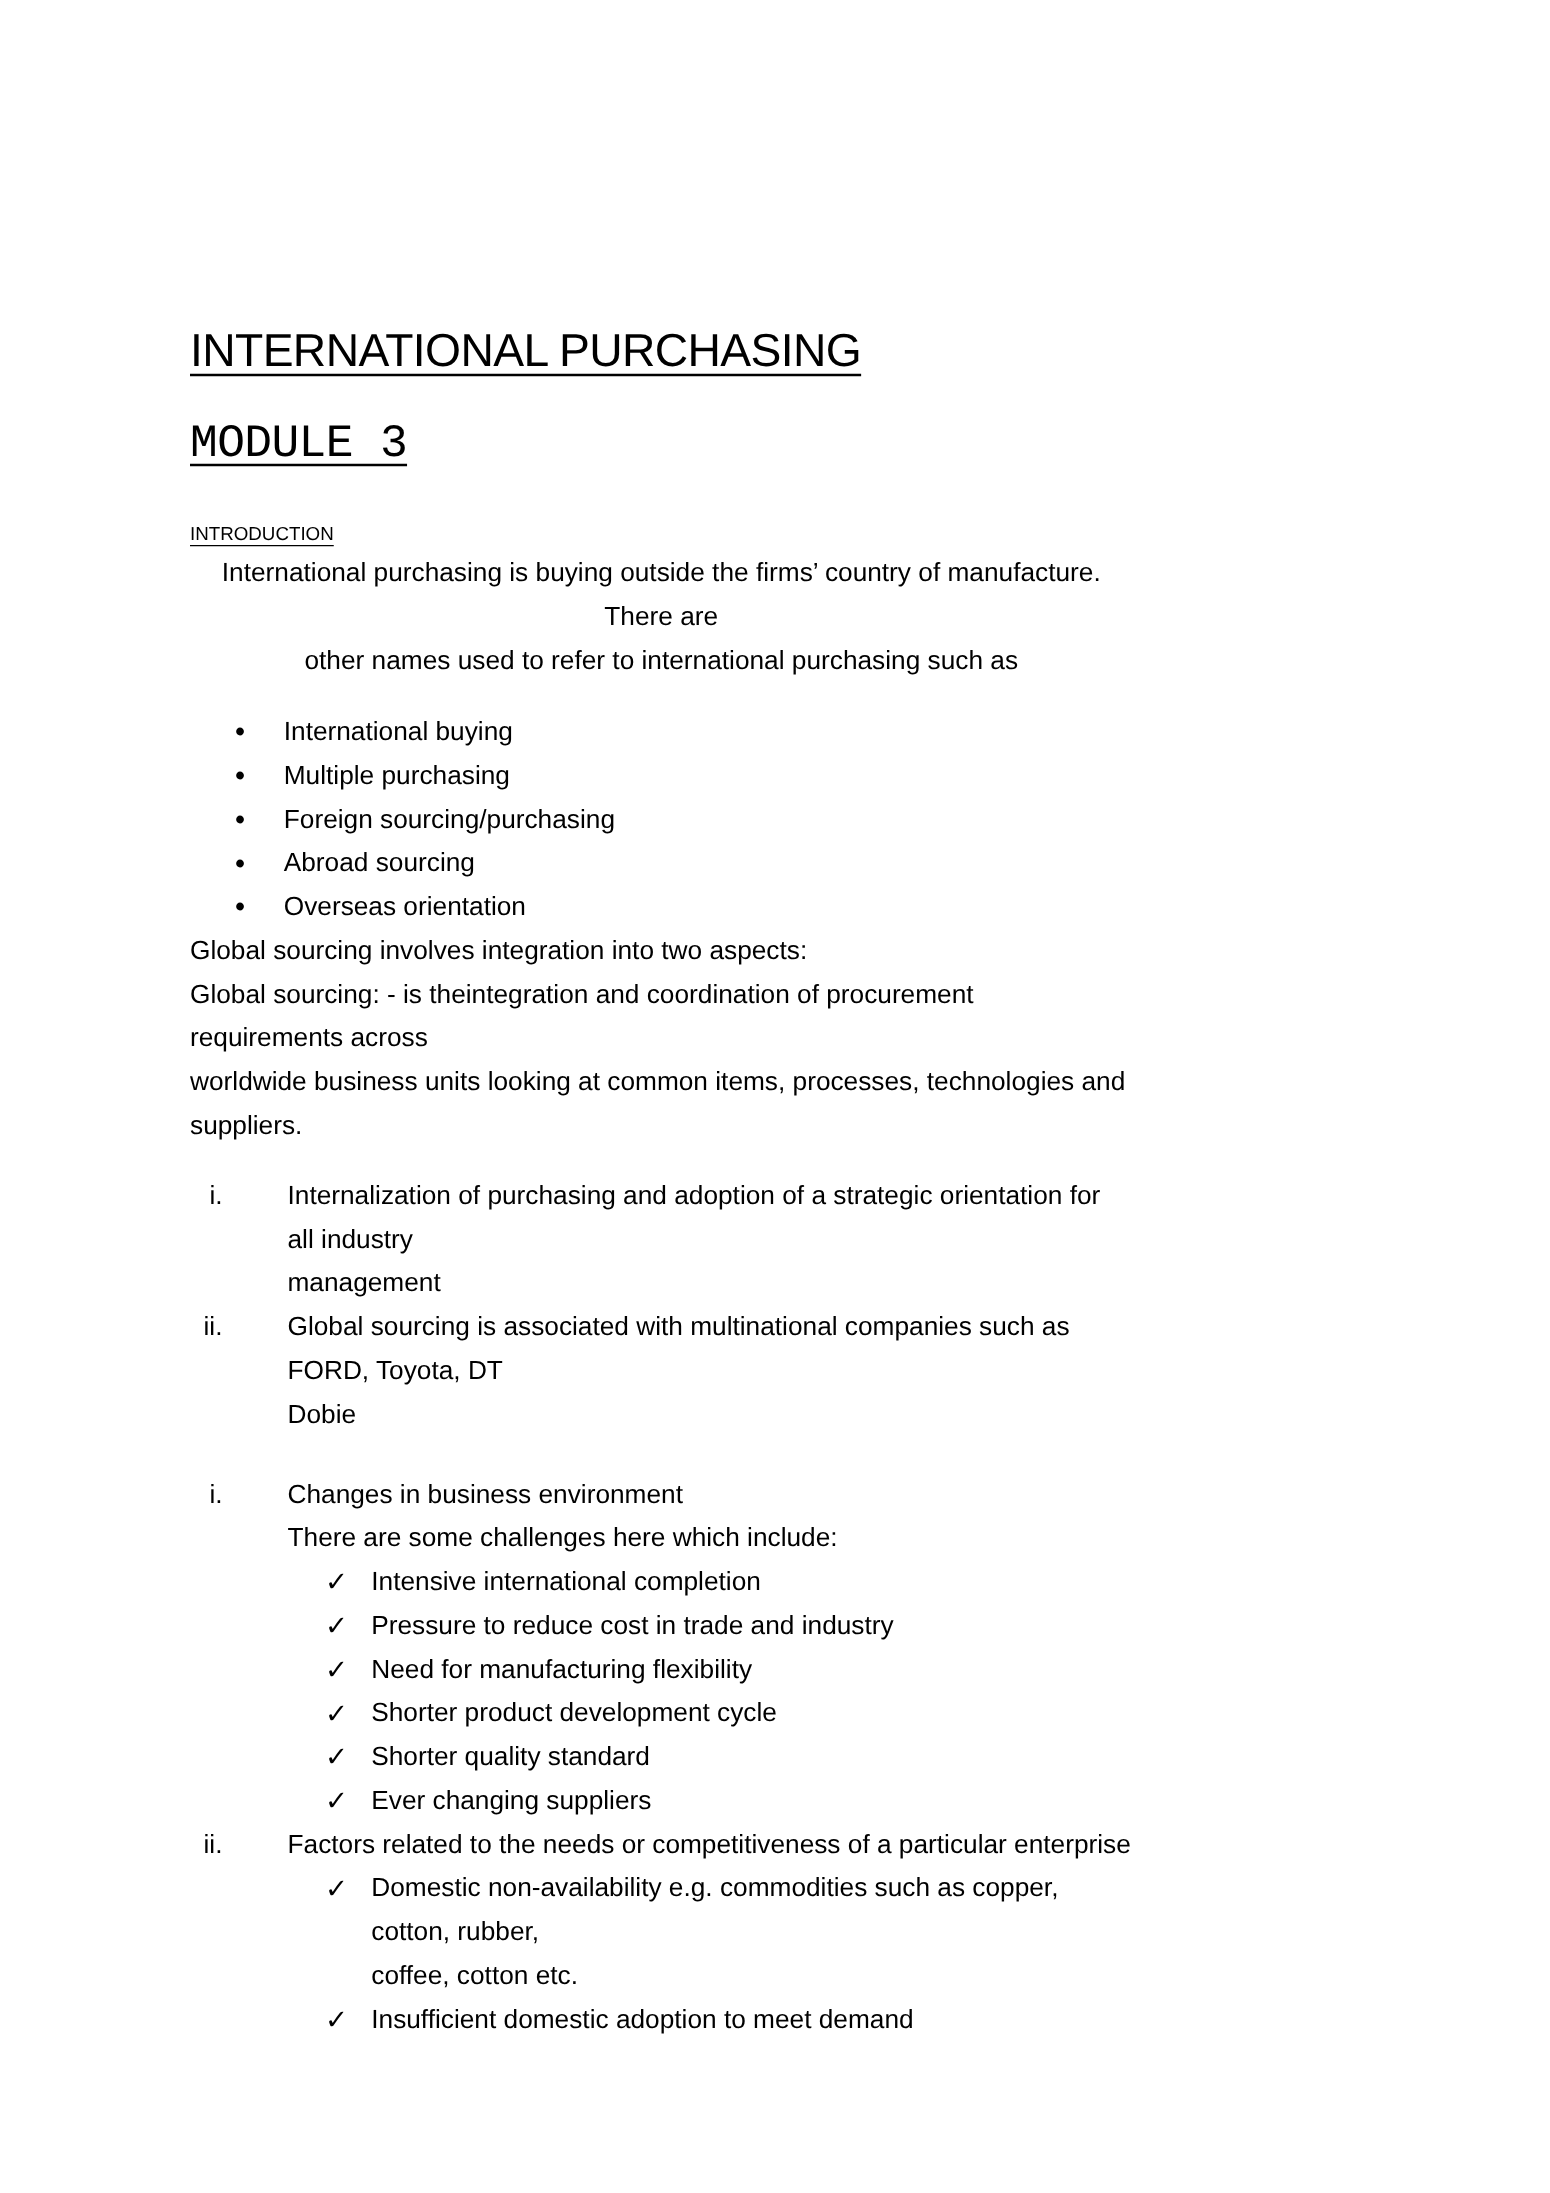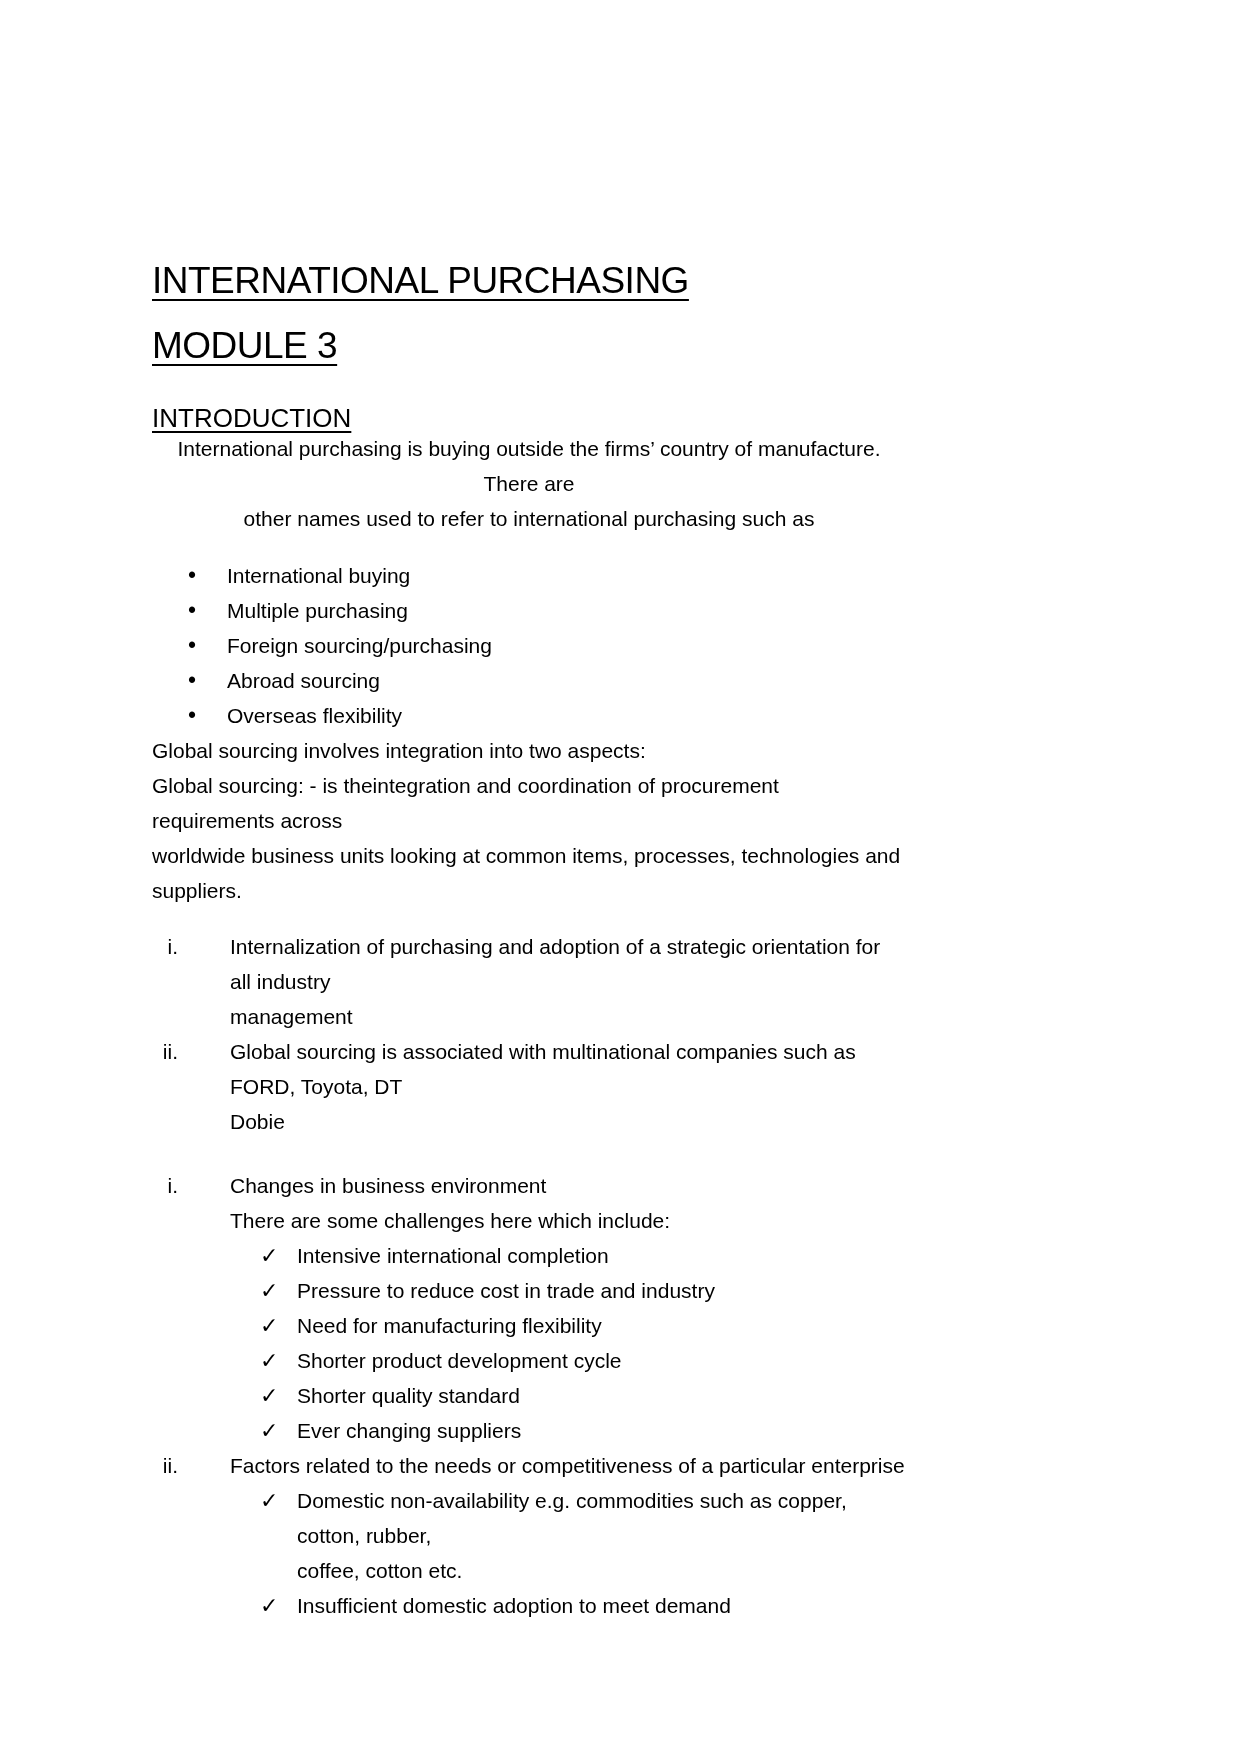--- a/index.html
+++ b/index.html
@@ -17,23 +17,23 @@
   }
   h1,h2,h3{font-weight:400;margin:0;}
   .doc-title,.doc-module{
     font-size:37px;
     line-height:46px;
     letter-spacing:-0.5px;
     text-decoration:underline;
     text-underline-offset:6px;
     text-decoration-thickness:2px;
   }
-  .doc-module{margin-top:19px;}
+  .doc-module{margin-top:29px;font-family:Liberation Mono, monospace;}
   .section-heading{
-    font-size:26px;
+    font-size:15px;
     line-height:26px;
     text-decoration:underline;
     text-underline-offset:4px;
   }
   .heading-intro{margin-top:36px;}
   .heading-reasons{margin-top:24px;}
   .body-text{font-size:21px;line-height:35px;}
   p.para{margin:0;white-space:pre-line;}
   .para-intro{margin-top:31px;text-align:center;}
   .para-gdef{margin-top:25px;}
@@ -82,21 +82,21 @@
       <div class="bullet-item">
         <span class="dot">•</span>
         <div class="txt">Foreign sourcing/purchasing</div>
       </div>
       <div class="bullet-item">
         <span class="dot">•</span>
         <div class="txt">Abroad sourcing</div>
       </div>
       <div class="bullet-item">
         <span class="dot">•</span>
-        <div class="txt">Overseas flexibility</div>
+        <div class="txt">Overseas orientation</div>
       </div>
     </div>
 
   <p class="para para-glead body-text">Global sourcing involves integration into two aspects:</p>
 
   <p class="para para-gdef body-text">Global sourcing: - is theintegration and coordination of procurement requirements across
 worldwide business units looking at common items, processes, technologies and suppliers.</p>
 
   <div class="num-list body-text">
 

